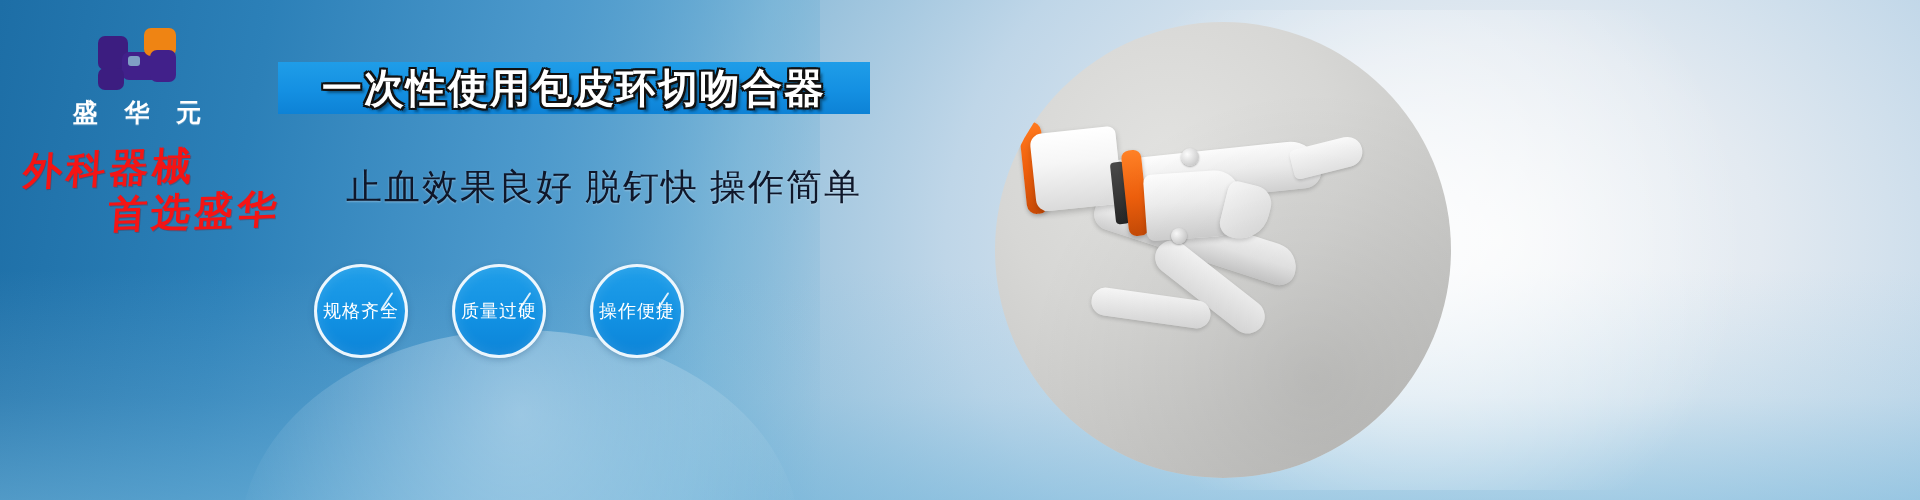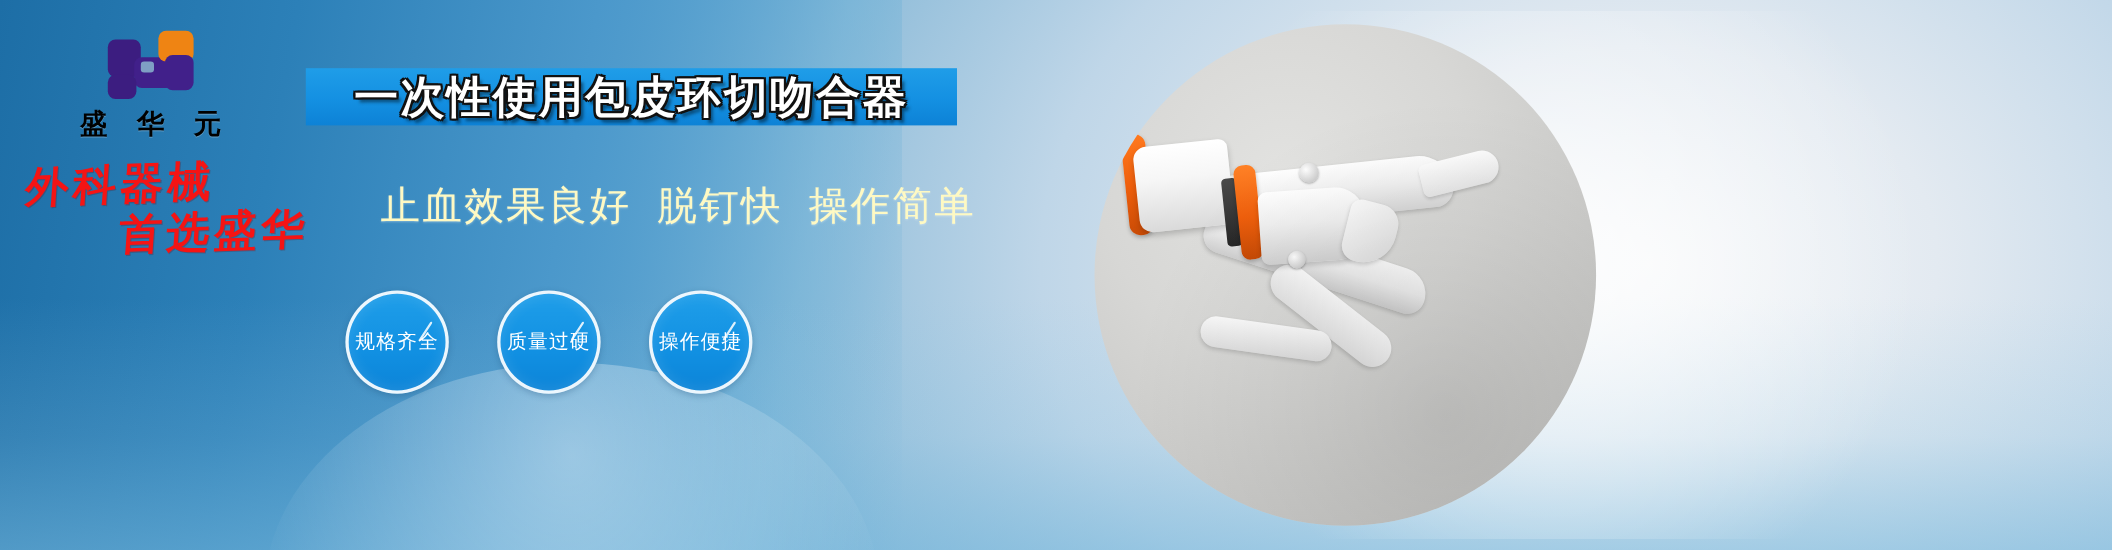--- a/index.html
+++ b/index.html
@@ -48,21 +48,21 @@
     position:relative; width:78px; height:62px; margin:0 auto 6px auto;
   }
   .lm { position:absolute; border-radius:7px; }
   .lm-a { left:0px;  top:8px;  width:30px; height:34px; background:#3c1d80; }
   .lm-b { left:24px; top:24px; width:36px; height:28px; background:#41208a; }
   .lm-c { left:0px;  top:40px; width:26px; height:22px; background:#3c1d80; }
   .lm-d { left:46px; top:0px;  width:32px; height:28px; background:#ef8413; }
   .lm-e { left:52px; top:22px; width:26px; height:32px; background:#41208a; }
   .lm-dot { left:30px; top:28px; width:12px; height:10px; background:#7f9fc4; border-radius:3px; }
   .logo-text {
-    font-size:25px; font-weight:700; color:#000000;
+    font-size:25px; font-weight:700; color:#ffffff;
     letter-spacing:9px; text-indent:9px;
     font-family:"DejaVu Sans","Liberation Sans",sans-serif;
     text-shadow:0 1px 0 rgba(255,255,255,0.25);
   }
 
   
   #slogan-red {
     position:absolute; left:22px; top:146px; width:330px;
     color:#f51414;
     font-family:"DejaVu Serif","Liberation Serif",serif;
@@ -90,24 +90,24 @@
     text-shadow:
       2px 0 0 #111, -2px 0 0 #111, 0 2px 0 #111, 0 -2px 0 #111,
       2px 2px 0 #111, -2px 2px 0 #111, 2px -2px 0 #111, -2px -2px 0 #111,
       4px 4px 3px rgba(0,0,0,0.45);
   }
 
   
   #subtitle {
     position:absolute; left:346px; top:163px;
     font-size:36px; font-weight:400;
-    color:#fef9c3;
+    color:#0f172a;
     letter-spacing:2px;
     white-space:nowrap;
-    font-family:Liberation Mono, monospace;
+    font-family:Liberation Serif, serif;
     text-shadow:0 1px 2px rgba(255,255,255,0.35);
   }
 
   
   #badges {
     position:absolute; left:314px; top:264px;
     display:flex; gap:44px;
   }
   .badge {
     position:relative;

